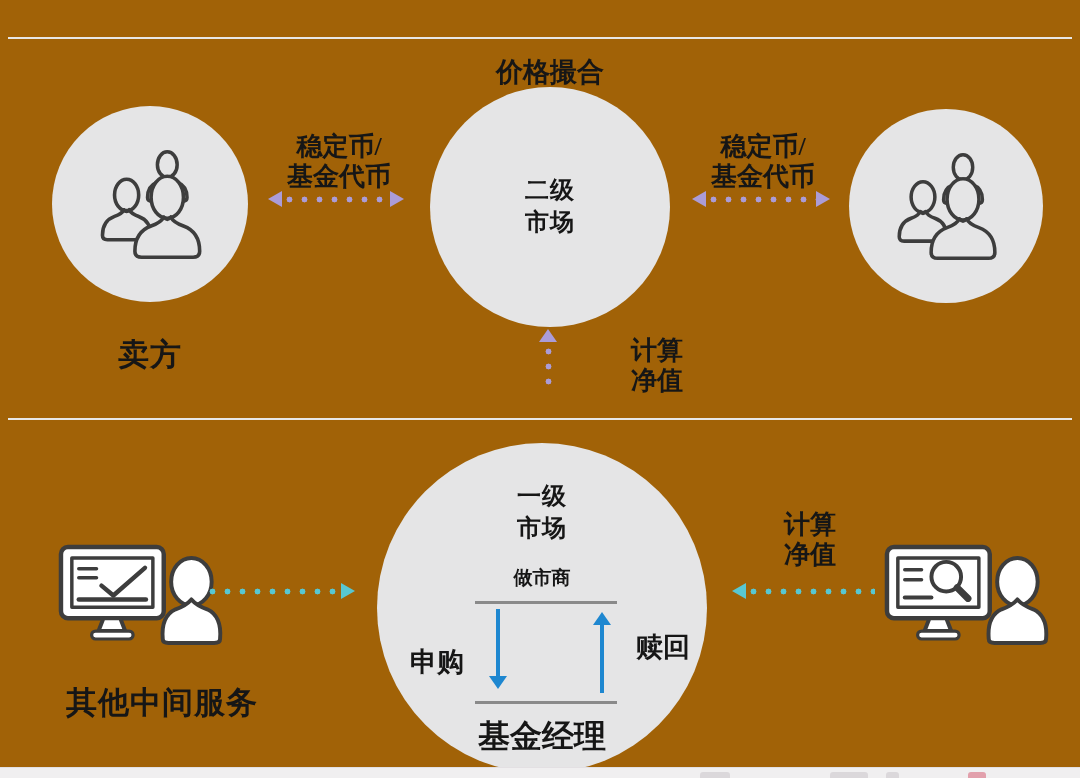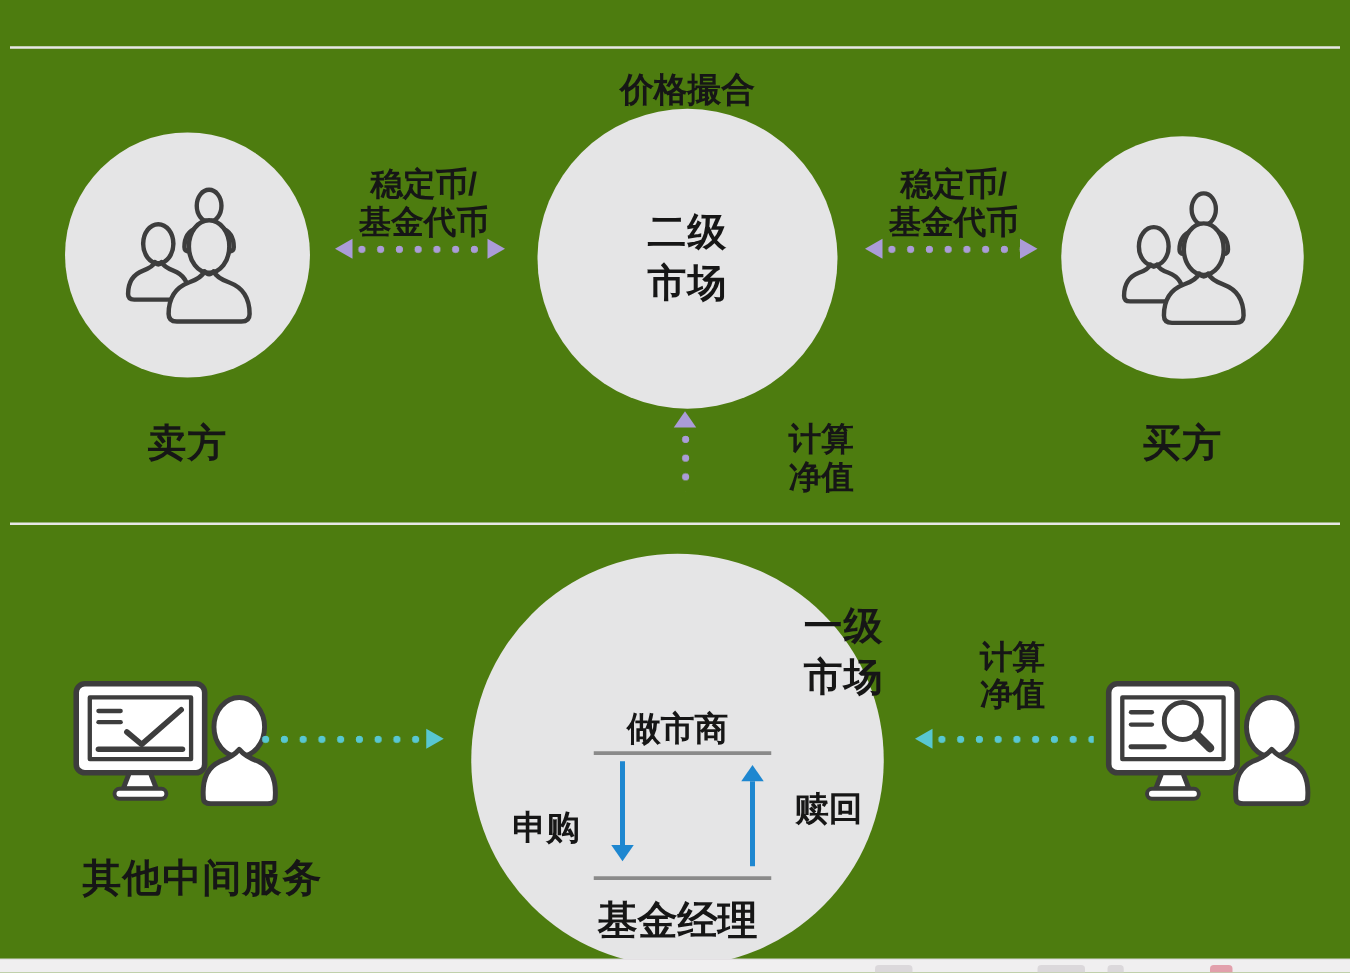--- a/index.html
+++ b/index.html
@@ -1,30 +1,30 @@
 <!DOCTYPE html>
 <html style="--accent-purple: #ab9cd8; --accent-teal: #58c7d2; --accent-blue: #1e87d0; --node-fill: #e5e5e6;"><head>
 <meta charset="utf-8">
 <style>
   html,body{margin:0;padding:0;background:#fff;}
   .canvas{
-    position:relative;width:1080px;height:778px;background:#4d7c0f;overflow:hidden;
-    font-family:Liberation Sans, sans-serif;color:#161616;
+    position:relative;width:1080px;height:778px;background:#a16207;overflow:hidden;
+    font-family:Liberation Serif, serif;color:#161616;
   }
   .abs{position:absolute;}
   .hr{position:absolute;height:2px;background:#e7e7e7;}
   .lbl{position:absolute;text-align:center;color:#161616;}
   .lbl-big{font-size:31px;font-weight:700;letter-spacing:1px;}
   .lbl-mid{font-size:26px;font-weight:700;line-height:1.16;}
   .node-circle{
     position:absolute;border-radius:50%;
     background:var(--node-fill,#e5e5e6);
     display:flex;align-items:center;justify-content:center;
   }
-  .circle-title{font-size:31px;font-weight:700;line-height:1.32;text-align:right;letter-spacing:1px;}
+  .circle-title{font-size:24px;font-weight:700;line-height:1.32;text-align:center;letter-spacing:1px;}
   
   .harrow{position:absolute;display:flex;align-items:center;height:16px;}
   .dots-h{flex:1;height:7px;background-image:radial-gradient(circle at 3.5px 3.5px,var(--dot,#888) 2.7px,transparent 3.2px);background-size:15px 7px;background-repeat:repeat-x;background-position:4px center;}
   .tri-l{width:0;height:0;border-top:8px solid transparent;border-bottom:8px solid transparent;border-right:14px solid var(--dot,#888);}
   .tri-r{width:0;height:0;border-top:8px solid transparent;border-bottom:8px solid transparent;border-left:14px solid var(--dot,#888);}
   .varrow{position:absolute;display:flex;flex-direction:column;align-items:center;}
   .tri-u{width:0;height:0;border-left:9px solid transparent;border-right:9px solid transparent;border-bottom:13px solid var(--dot,#888);}
   .dots-v{flex:1;width:7px;background-image:radial-gradient(circle at 3.5px 3.5px,var(--dot,#888) 2.7px,transparent 3.2px);background-size:7px 15px;background-repeat:repeat-y;background-position:center 6px;}
   .purple{--dot:var(--accent-purple,#ab9cd8);}
   .teal{--dot:var(--accent-teal,#58c7d2);}
@@ -99,21 +99,20 @@
     <div class="tri-r"></div>
   </div>
 
   <div class="node-circle" style="left:849px;top:109px;width:194px;height:194px;">
     <svg viewBox="0 0 120 120" width="120" height="120">
       <use href="#person-shape" class="person-use" transform="translate(77,40) scale(0.72)" stroke-width="4.8"></use>
       <use href="#person-shape" class="person-use" transform="translate(37,74) scale(0.88)" stroke-width="4.0"></use>
       <use href="#person-shape" class="person-use" transform="translate(77,84) scale(1.18)" stroke-width="3.0"></use>
     </svg>
   </div>
-  <div class="lbl lbl-big" style="left:849px;top:334px;width:194px;">买方</div>
 
   <div class="varrow purple" style="left:539px;top:329px;height:64px;width:18px;">
     <div class="tri-u"></div>
     <div class="dots-v"></div>
   </div>
   <div class="lbl lbl-mid" style="left:620px;top:336px;width:74px;">
     <div>计算</div>
     <div>净值</div>
   </div>
 
@@ -136,21 +135,21 @@
   <div class="harrow teal" style="left:205px;top:583px;width:150px;">
     <div class="dots-h"></div>
     <div class="tri-r"></div>
   </div>
 
   <div class="node-circle" style="left:377px;top:443px;width:330px;height:330px;display:block;">
     <div class="circle-title abs" style="left:0;top:38px;width:330px;">
       <div>一级</div>
       <div>市场</div>
     </div>
-    <div class="lbl" style="left:0;top:122px;width:330px;font-size:27px;font-weight:700;">做市商</div>
+    <div class="lbl" style="left:0;top:122px;width:330px;font-size:19px;font-weight:700;">做市商</div>
     <div class="rule" style="left:98px;top:158px;width:142px;"></div>
 
     <div class="bluearrow" style="left:112px;top:166px;height:80px;">
       <div class="shaft"></div>
       <div class="head-d"></div>
     </div>
     <div class="bluearrow" style="left:216px;top:169px;height:81px;">
       <div class="head-u"></div>
       <div class="shaft"></div>
     </div>

